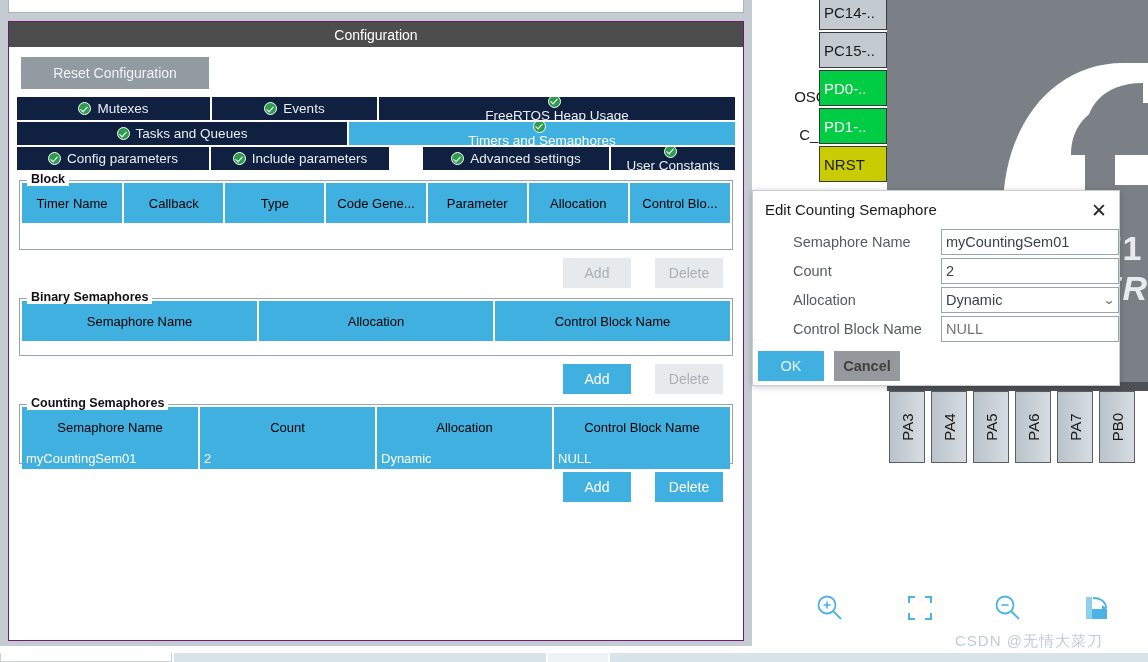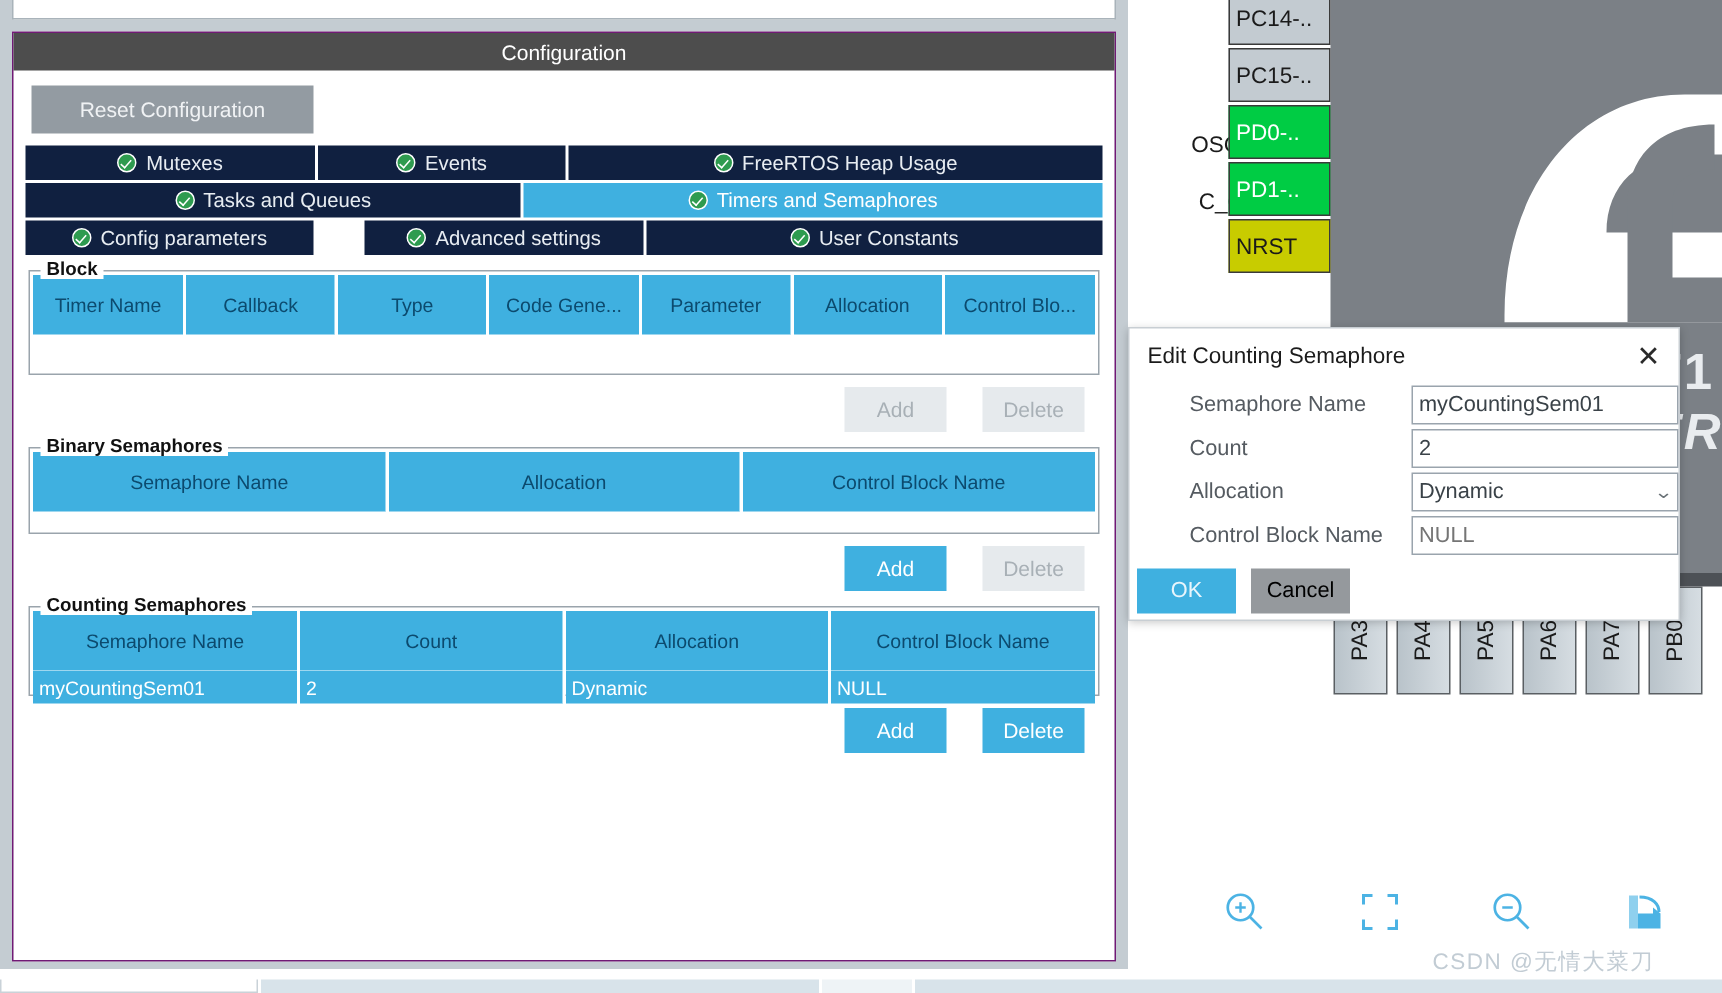--- a/index.html
+++ b/index.html
@@ -108,21 +108,21 @@
 
   
   .tabs { padding: 0 8px; }
   .tab-row { display: flex; height: 23px; margin-bottom: 2px; }
   .tab {
     flex: 1 1 auto; background: #102040; color: #e8edf2;
     display: flex; align-items: center; justify-content: center;
     font-size: 13.5px; margin-right: 2px; cursor: pointer;
     white-space: nowrap; overflow: hidden;
   }
-  .tab:last-child { margin-right: 0; }
+  .tab:last-child { margin-right: 0; flex-direction: column; }
   .tab.active { background: #3fb0e0; color: #ffffff; }
   .chk {
     display: inline-block; width: 13px; height: 13px; border-radius: 50%;
     background: #2e9b4f; margin-right: 6px; position: relative; flex: 0 0 auto;
     border: 1px solid #ffffff;
   }
   .chk::after {
     content: ""; position: absolute; left: 3px; top: 1.5px;
     width: 3px; height: 6px; border: solid #ffffff;
     border-width: 0 1.6px 1.6px 0; transform: rotate(42deg);
@@ -132,21 +132,21 @@
   .group { position: relative; margin: 10px 10px 0 10px; }
   .group-legend {
     position: absolute; left: 8px; top: -8px; background: #ffffff;
     padding: 0 4px; font-size: 12.5px; color: #111; font-weight: bold;
   }
   .group-box {
     border: 1px solid #9aa4ac; background: #ffffff; padding: 2px;
   }
   table.tbl { width: 100%; border-collapse: collapse; table-layout: fixed; }
   table.tbl th {
-    background: #3fb0e0; color: #0c4a6e; font-weight: normal;
+    background: #3fb0e0; color: #000000; font-weight: normal;
     font-size: 13px; height: 40px; border-right: 2px solid #ffffff;
     text-align: center; overflow: hidden; white-space: nowrap;
   }
   table.tbl th:last-child { border-right: none; }
   table.tbl td {
     background: #3fb0e0; color: #ffffff; font-size: 13px; height: 22px;
     border-right: 2px solid #ffffff; padding-left: 4px;
     overflow: hidden; white-space: nowrap;
   }
   table.tbl td:last-child { border-right: none; }
@@ -157,21 +157,20 @@
     font-size: 14px; font-family: inherit; border: none; cursor: pointer;
   }
   .sbtn.enabled  { background: #3fb0e0; color: #ffffff; }
   .sbtn.disabled { background: #e6eaed; color: #a8b0b6; cursor: default; }
 
   
   .dlg {
     position: absolute; left: 752px; top: 190px; width: 368px; height: 196px;
     background: #ffffff; border: 1px solid #c8ced3;
     box-shadow: 0 1px 6px rgba(0,0,0,0.22);
-    margin-top: 28px;
   }
   .dlg-title {
     position: absolute; left: 12px; top: 10px;
     font-size: 15px; color: #1b1b1b;
   }
   .dlg-close {
     position: absolute; right: 6px; top: 6px; width: 28px; height: 26px;
     display: flex; align-items: center; justify-content: center;
     font-size: 19px; color: #2a2a2a; cursor: pointer; line-height: 1;
   }
@@ -199,21 +198,21 @@
   .caretline { display: inline-block; transform: scaleX(1.3); }
   .dlg-btns {
     position: absolute; left: 0; top: 160px; width: 100%;
     display: flex; justify-content: flex-start;
   }
   .dbtn {
     width: 66px; height: 30px; border: none; font-size: 14.5px;
     font-family: inherit; cursor: pointer; margin: 0 5px;
   }
   .dbtn.ok     { background: #3fb0e0; color: #e8f5fc; }
-  .dbtn.cancel { background: #95999d; color: #000000; }
+  .dbtn.cancel { background: #95999d; color: #404040; font-weight: bold; }
 
   
   .taskbar {
     position: absolute; left: 0; top: 650px; width: 1148px; height: 12px;
     background: #ffffff;
   }
   .tb-seg { position: absolute; top: 3px; height: 9px; }
 </style>
 </head>
 <body>
@@ -347,20 +346,24 @@
             </div>
             <div class="tab active" style="flex: 1 1 auto;">
               <span class="chk"></span>
               <span>Timers and Semaphores</span>
             </div>
           </div>
           <div class="tab-row">
             <div class="tab" style="flex: 0 0 192px;">
               <span class="chk"></span>
               <span>Config parameters</span>
+            </div>
+            <div class="tab" style="flex: 0 0 178px;">
+              <span class="chk"></span>
+              <span>Include parameters</span>
             </div>
             <div class="tab" style="flex: 0 0 186px; margin-left: 32px;">
               <span class="chk"></span>
               <span>Advanced settings</span>
             </div>
             <div class="tab" style="flex: 1 1 auto;">
               <span class="chk"></span>
               <span>User Constants</span>
             </div>
           </div>

